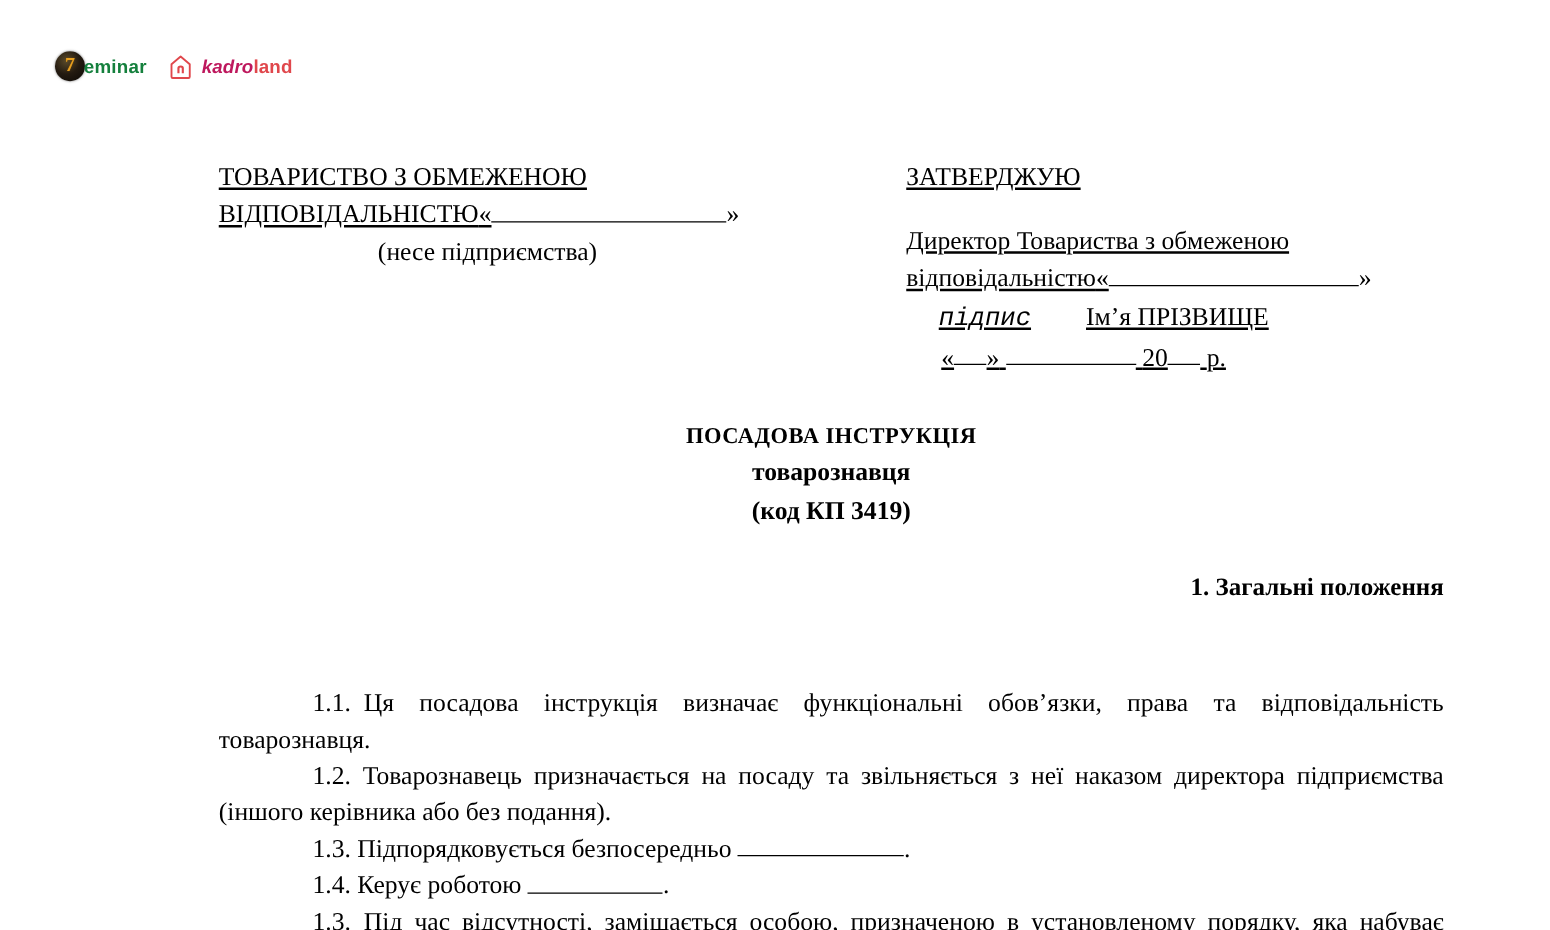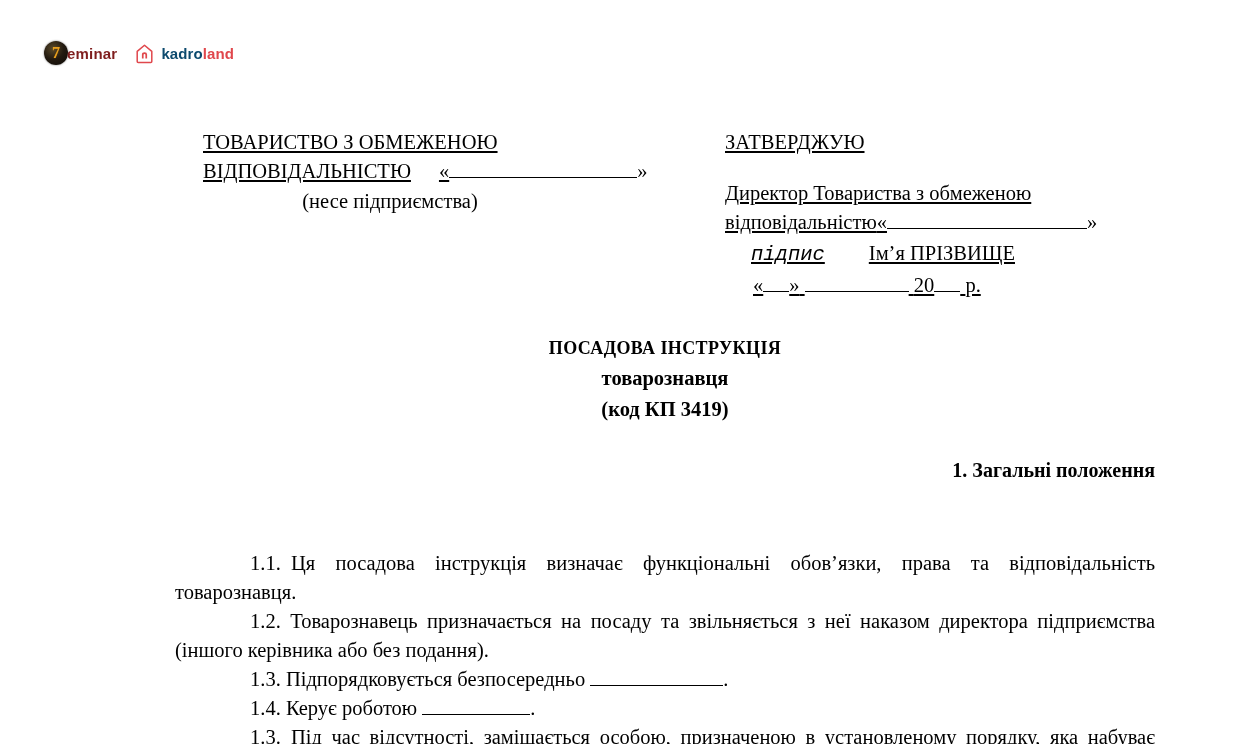--- a/index.html
+++ b/index.html
@@ -50,37 +50,37 @@
     line-height: 1;
     color: #e8a020;
     text-shadow: 0 0 1px #8a5a08;
     transform: translateY(-0.5px);
   }
   .seminar-word {
     font-family: "Liberation Sans", "DejaVu Sans", sans-serif;
     font-weight: bold;
     font-size: 15px;
     letter-spacing: 0.2px;
-    color: #7f1d1d;
+    color: #15803d;
     margin-left: -2px;
   }
   .kadro-mark {
     width: 19px;
     height: 21px;
     position: relative;
     flex: 0 0 auto;
   }
   .kadro-word {
     font-family: "Liberation Sans", "DejaVu Sans", sans-serif;
     font-weight: bold;
     font-size: 15px;
     letter-spacing: 0.1px;
     margin-left: 6px;
   }
-  .kadro-word .k-dark { color: #0c4a6e; }
+  .kadro-word .k-dark { color: #be185d; font-style: italic; }
   .kadro-word .k-red  { color: #e0474c; }
 
   
   .doc {
     position: absolute;
     left: 175px;
     top: 0;
     width: 980px;
     font-size: 20.5px;
     line-height: 1.42;
@@ -97,21 +97,21 @@
   }
   .col-left  { width: 500px; flex: 0 0 500px; }
   .col-right { width: 430px; flex: 0 0 430px; margin-left: 50px; }
 
   .u { text-decoration: underline; text-underline-offset: 2px; }
 
   .org-line {
     display: block;
     white-space: nowrap;
   }
-  .org-line .u { display: inline; margin-left: 28px; }
+  .org-line .u { display: inline; }
   .org-caption {
     display: block;
     text-align: center;
     width: 430px;
     margin-top: 1px;
   }
   .blank {
     display: inline-block;
     border-bottom: 1.6px solid #000;
     vertical-align: baseline;

